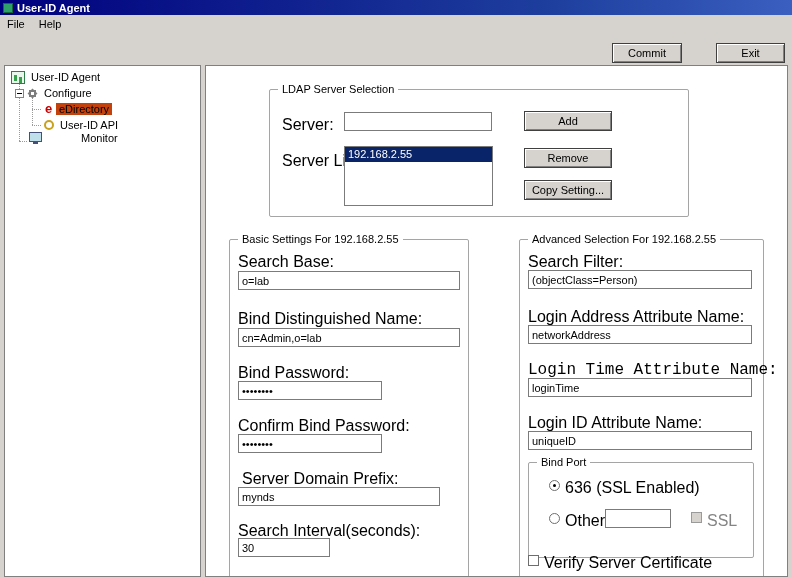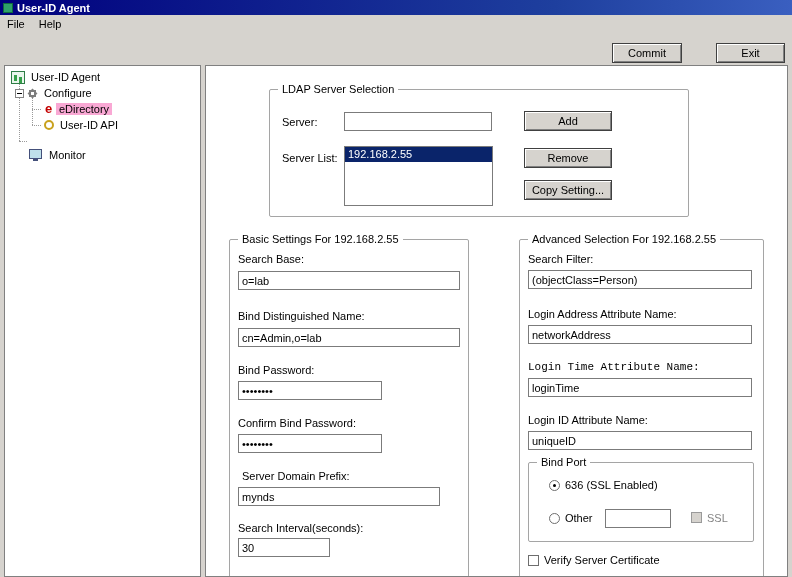--- a/index.html
+++ b/index.html
@@ -42,21 +42,21 @@
     background:#fff; border:1px solid #808080; overflow:hidden;
   }
   .main-panel {
     position:absolute; left:205px; top:65px; width:583px; height:512px;
     background:#fff; border:1px solid #808080; overflow:hidden;
   }
 
   
   .tree-row { position:absolute; height:16px; display:flex; align-items:center; cursor:default; }
   .tree-label { font-size:11px; padding:0 3px; white-space:nowrap; }
-  .tree-label.selected { background:#f9a8d4; }
+  .tree-label.selected { background:#c2410c; }
   .expander {
     width:9px; height:9px; border:1px solid #848484; background:#fff;
     position:relative; flex:none; margin-right:3px;
   }
   .expander::after { content:""; position:absolute; left:1px; top:3px; width:5px; height:1px; background:#000; }
   .tree-vline { position:absolute; width:0; border-left:1px dotted #9a9a9a; }
   .tree-hline { position:absolute; height:0; border-top:1px dotted #9a9a9a; }
 
   .agent-icon { position:relative; width:14px; height:13px; margin:0 3px 0 0; border:1px solid #2e7d46; background:#e9f6ec; flex:none; }
   .agent-icon::after { content:""; position:absolute; left:2px; bottom:2px; width:3px; height:6px; background:#36a04a; box-shadow:5px 2px 0 #36a04a; }
@@ -66,21 +66,21 @@
   .edirectory-icon { width:11px; height:13px; margin:0 2px 0 0; color:#c40000; font-weight:bold; font-size:13px; line-height:12px; text-align:center; flex:none; }
   .edirectory-icon::before { content:"e"; }
   .api-icon { width:10px; height:10px; margin:0 3px 0 1px; border:2px solid #c8a11d; border-radius:50%; background:#fff; flex:none; }
   .monitor-icon { position:relative; width:13px; height:10px; margin:0 4px 2px 0; border:1px solid #44507a; background:#bfe0ea; flex:none; }
   .monitor-icon::after { content:""; position:absolute; left:3px; bottom:-3px; width:5px; height:2px; background:#44507a; }
 
   
   .groupbox { position:absolute; border:1px solid #a5a5a5; border-radius:2px; background:#fff; }
   .legend { position:absolute; top:-7px; left:8px; background:#fff; padding:0 4px; font-size:11px; white-space:nowrap; }
 
-  .field-label { position:absolute; font-size:11px; white-space:nowrap; }
+  .field-label { position:absolute; font-size:16px; white-space:nowrap; }
   .field-label.disabled { color:#848484; }
   .text-input {
     position:absolute; height:19px; border:1px solid #7b7b7b; background:#fff;
     font-family:"Liberation Sans", sans-serif; font-size:11px; padding:0 3px; outline:none;
   }
 
   .listbox { position:absolute; border:1px solid #7b7b7b; background:#fff; overflow:hidden; }
   .list-item { height:15px; line-height:15px; padding-left:3px; font-size:11px; cursor:default; }
   .list-item.selected { background:#0a246a; color:#fff; }
 
@@ -128,21 +128,21 @@
     <div class="tree-row" style="left:38px;top:35px;">
       <span class="edirectory-icon"></span>
       <span class="tree-label selected">eDirectory</span>
     </div>
 
     <div class="tree-row" style="left:38px;top:51px;">
       <span class="api-icon"></span>
       <span class="tree-label">User-ID API</span>
     </div>
 
-    <div class="tree-row" style="left:24px;top:81px;">
+    <div class="tree-row" style="left:24px;top:64px;gap:32px;">
       <span class="monitor-icon"></span>
       <span class="tree-label">Monitor</span>
     </div>
   </div>
 
   <div class="main-panel">
 
     <div class="groupbox" style="left:23px;top:23px;width:420px;height:128px;margin-left:40px;">
       <span class="legend">LDAP Server Selection</span>
       <span class="field-label" style="left:12px;top:26px;">Server:</span>
@@ -186,21 +186,21 @@
 
       <span class="field-label" style="left:8px;top:68px;">Login Address Attribute Name:</span>
       <input type="text" class="text-input" style="left: 8px; top: 85px; width: 224px;" value="networkAddress">
 
       <span class="field-label" style="left:8px;top:121px;font-family:Liberation Mono, monospace;">Login Time Attribute Name:</span>
       <input type="text" class="text-input" style="left: 8px; top: 138px; width: 224px;" value="loginTime">
 
       <span class="field-label" style="left:8px;top:174px;">Login ID Attribute Name:</span>
       <input type="text" class="text-input" style="left: 8px; top: 191px; width: 224px;" value="uniqueID">
 
-      <div class="groupbox" style="left:8px;top:222px;width:226px;height:80px;">
+      <div class="groupbox" style="left:8px;top:222px;width:226px;height:96px;">
         <span class="legend">Bind Port</span>
 
         <span class="radio checked" style="left:20px;top:17px;"></span>
         <span class="field-label" style="left:36px;top:16px;">636 (SSL Enabled)</span>
 
         <span class="radio" style="left:20px;top:50px;"></span>
         <span class="field-label" style="left:36px;top:49px;">Other</span>
         <input type="text" class="text-input" style="left: 76px; top: 46px; width: 66px;" value="">
 
         <span class="checkbox disabled" style="left:162px;top:49px;"></span>

